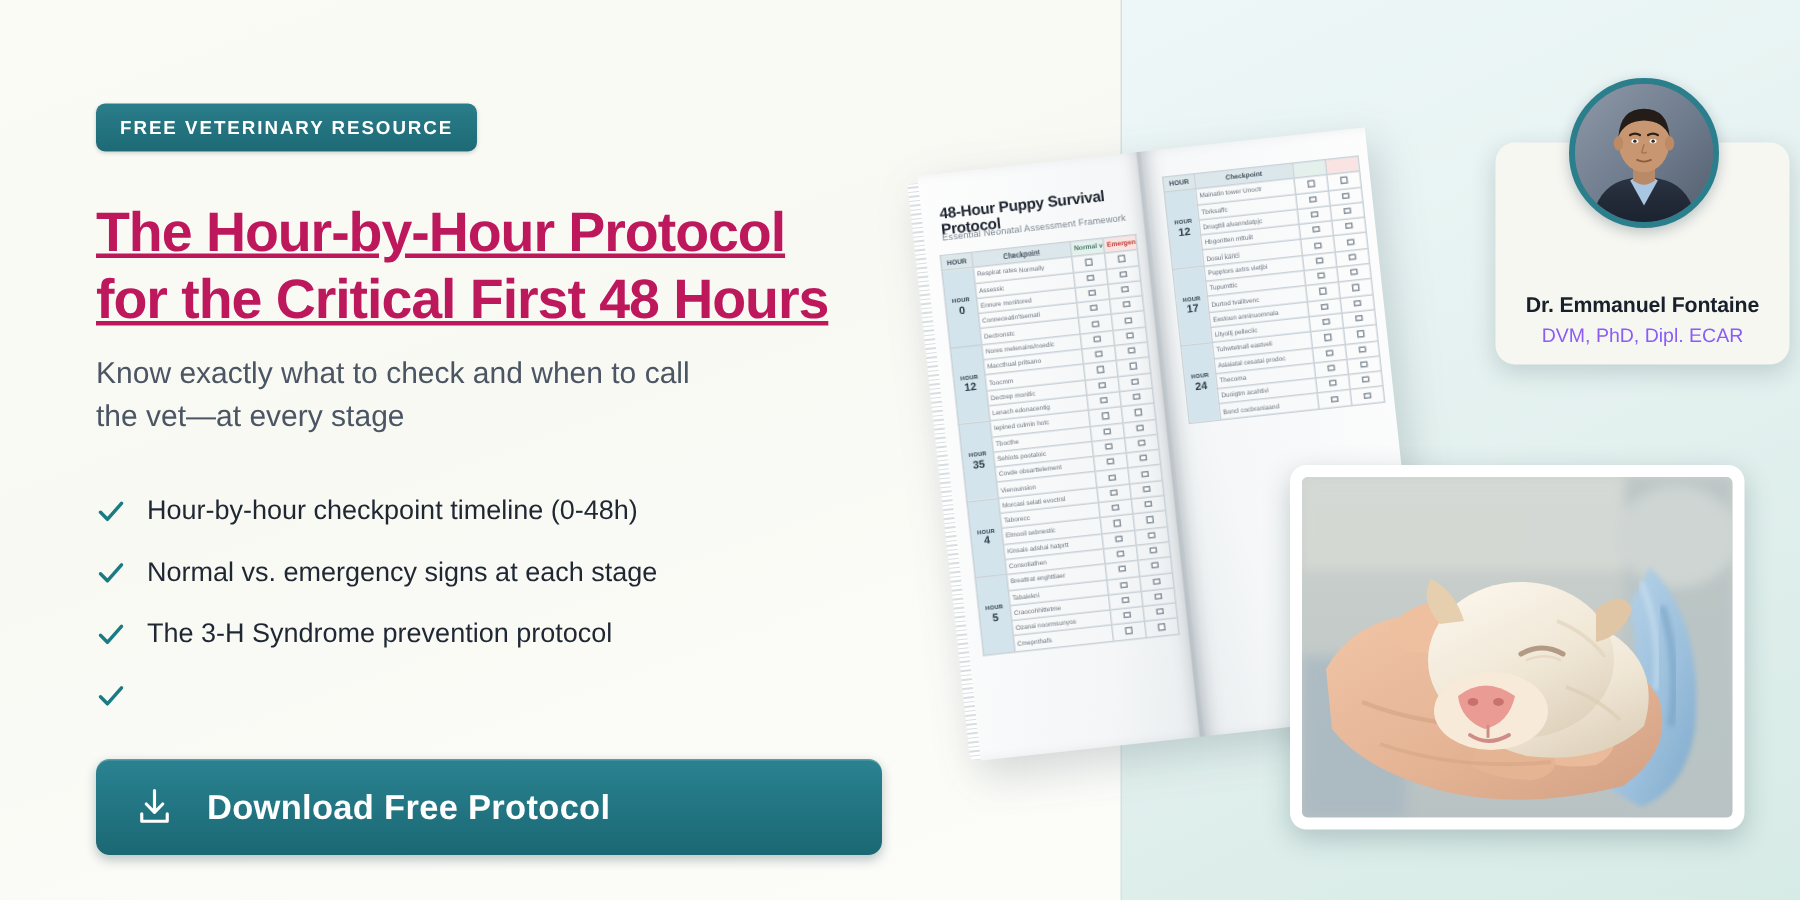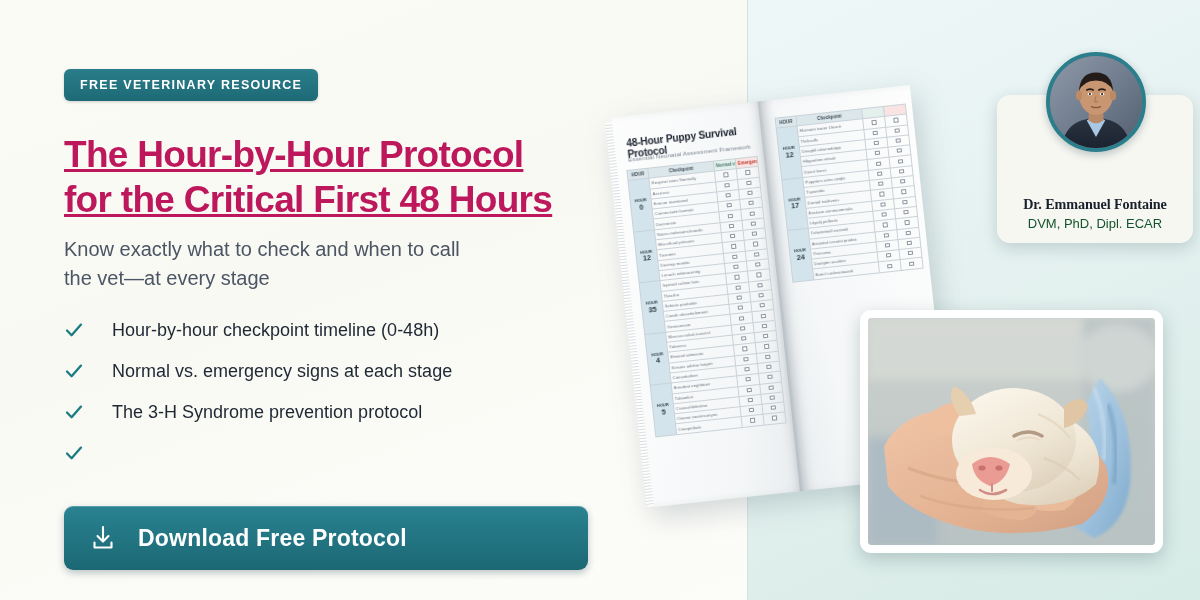--- a/index.html
+++ b/index.html
@@ -48,21 +48,21 @@
     letter-spacing:-0.7px; color:#be185d;text-decoration:underline;
   }
 
   .subhead {
     position:absolute; left:0; top:211px; width:500px;
     font-size:20px; line-height:1.47; color:#4b5563; font-weight:normal;
   }
 
   .bullets { position:absolute; left:0; top:296px; width:560px; }
   .bullet {
-    display:flex; align-items:flex-start; gap:28px;
+    display:flex; align-items:center; gap:14px;
     height:41px;
   }
   .bullet .check { width:20px; height:20px; flex:0 0 20px; display:block; }
   .bullet .btext {
     font-size:18px; color:#1f2733; line-height:1.2;
     white-space:nowrap;
   }
 
   .cta {
     position:absolute; left:0; top:482px;
@@ -145,25 +145,25 @@
   }
   .avatar-ring {
     position:absolute; left:1046px; top:52px; width:100px; height:100px;
     border-radius:50%; border:4px solid #2b7f8c;
     overflow:hidden; background:#6a7686;
     box-shadow:0 3px 9px rgba(30,60,70,.28);
   }
   .avatar-art { position:absolute; inset:0; }
   .doc-name {
     position:absolute; left:997px; top:196px; width:196px; text-align:center;
-    font-size:14.2px; font-weight:bold; color:#18202c; letter-spacing:-.1px;font-family:Liberation Serif, serif;
+    font-size:14.2px; font-weight:bold; color:#18202c; letter-spacing:-.1px;
   }
   .doc-creds {
     position:absolute; left:997px; top:216px; width:196px; text-align:center;
-    font-size:13px; color:#14532d;
+    font-size:13px; color:#8b5cf6;
   }
 
   
   .photo-frame {
     position:absolute; left:860px; top:310px; width:303px; height:243px;
     background:#ffffff; border-radius:11px; padding:8px;
     box-shadow:0 6px 18px rgba(40,70,80,.25);
   }
   .photo-inner {
     position:absolute; left:8px; top:8px; width:287px; height:227px;

